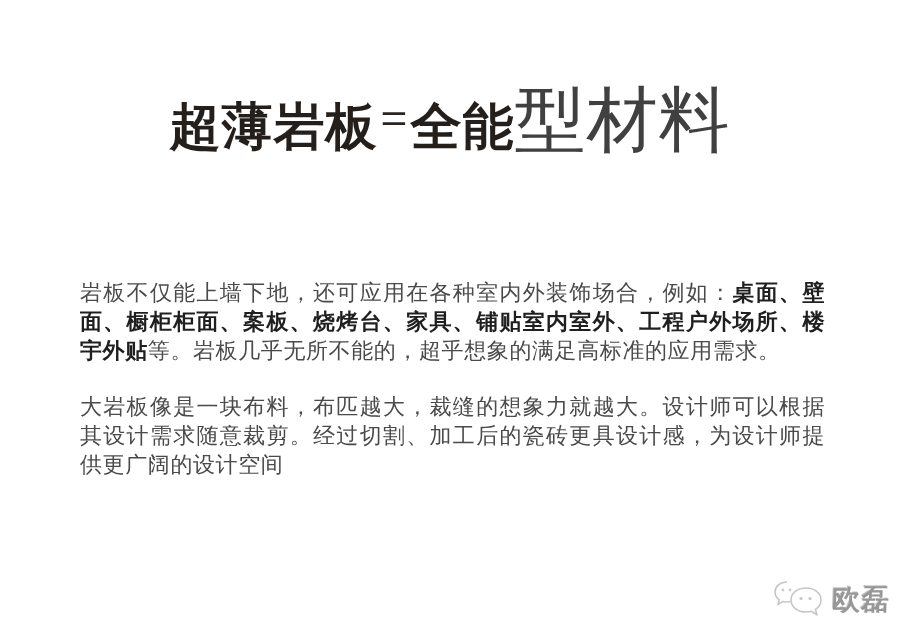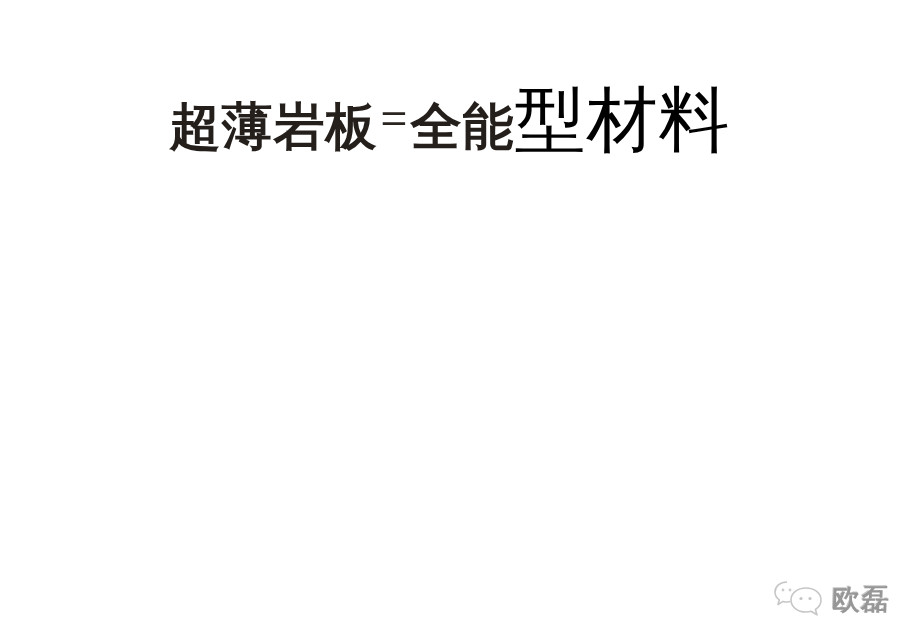--- a/index.html
+++ b/index.html
@@ -37,21 +37,21 @@
     font-size: 46px;
     font-weight: 500;
     color: #2a2520;
     vertical-align: 10px;
     margin: 0 3px;
     transform: scaleY(0.85);
   }
   .seg-light {
     font-size: 71px;
     font-weight: 300;
-    color: #000000;
+    color: #404040;
     letter-spacing: 1px;
   }
 
   
   .content {
     position: absolute;
     top: 278px;
     left: 80px;
     width: 745px;
     font-size: 22px;
@@ -96,21 +96,27 @@
 </head>
 <body>
 
 <h1 class="title-row">
   <span class="seg-heavy">超薄岩板</span><span class="seg-equals">=</span><span class="seg-heavy">全能</span><span class="seg-light">型材料</span>
 </h1>
 
 <div class="content">
 
 
+  <p>
+    <span>岩板不仅能上墙下地，还可应用在各种室内外装饰场合，例如：</span><span class="bold-run">桌面、壁面、橱柜柜面、案板、烧烤台、家具、铺贴室内室外、工程户外场所、楼宇外贴</span><span>等。岩板几乎无所不能的，超乎想象的满足高标准的应用需求。</span>
+  </p>
 
+  <p class="last">
+    <span>大岩板像是一块布料，布匹越大，裁缝的想象力就越大。设计师可以根据其设计需求随意裁剪。经过切割、加工后的瓷砖更具设计感，为设计师提供更广阔的设计空间</span>
+  </p>
 
 </div>
 
 <div class="watermark">
   <span class="wm-icon">
     <svg width="56" height="44" viewBox="0 0 56 44">
 
       <path d="M16 4 C9 4 4 8.5 4 14 C4 17.2 5.7 20 8.3 21.8 L7 26.5 L12 23.4 C13.3 23.8 14.6 24 16 24 C17.1 24 18.2 23.9 19.2 23.6" fill="#ffffff" stroke="#c6c6c6" stroke-width="1.6" stroke-linejoin="round"></path>
       <circle cx="12" cy="12" r="1.4" fill="#cccccc"></circle>
       <circle cx="19" cy="12" r="1.4" fill="#cccccc"></circle>

